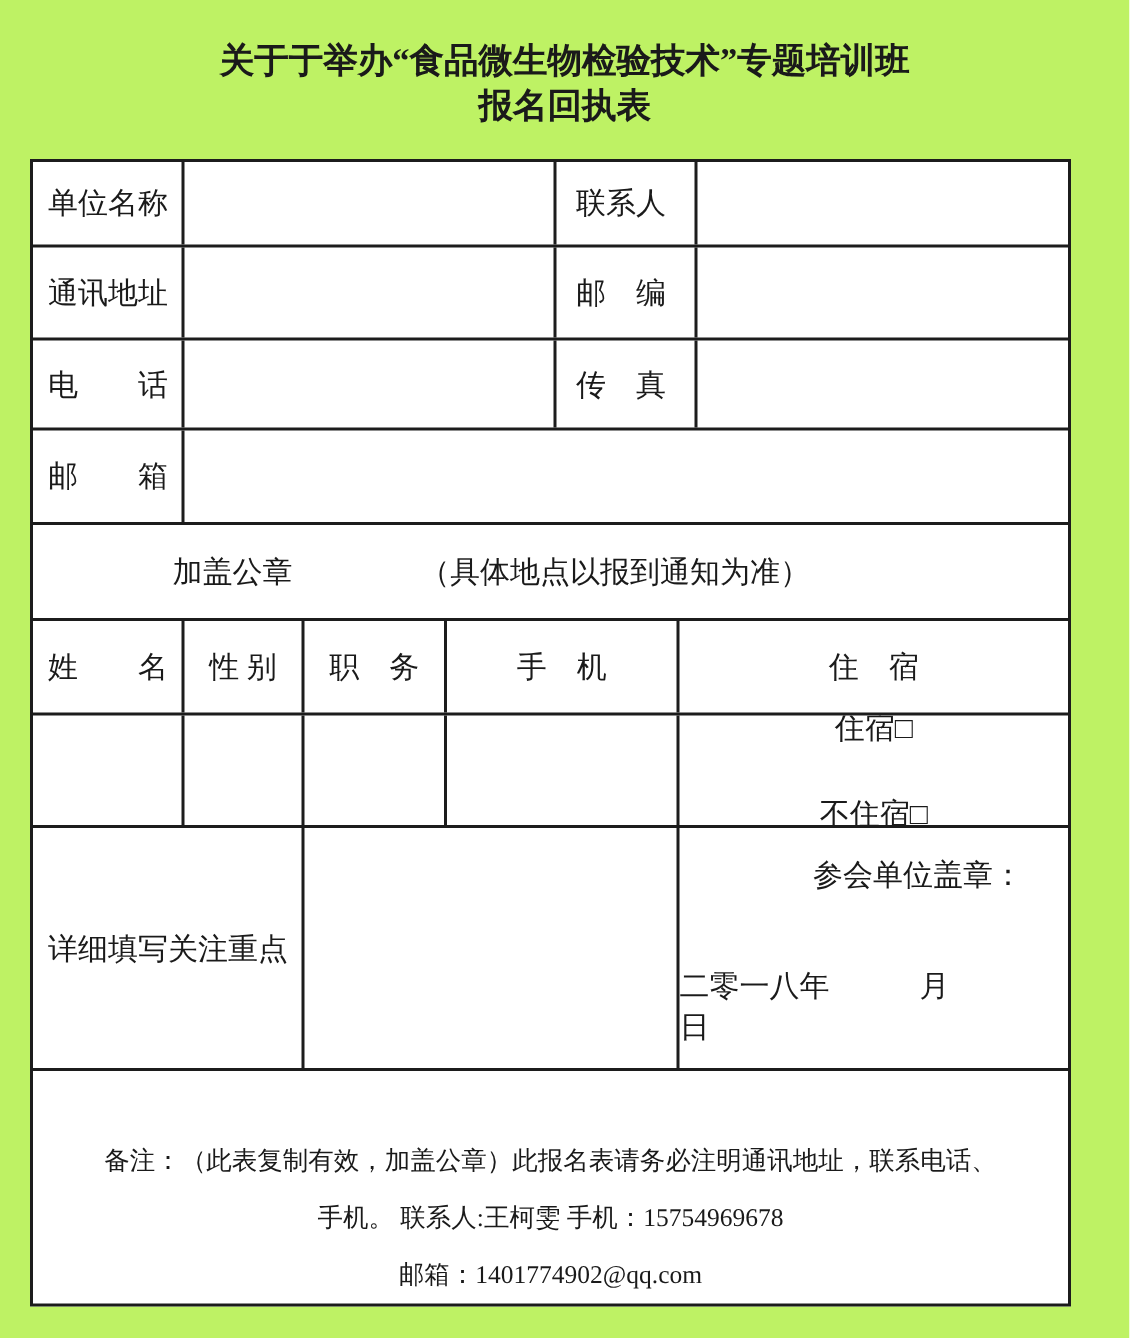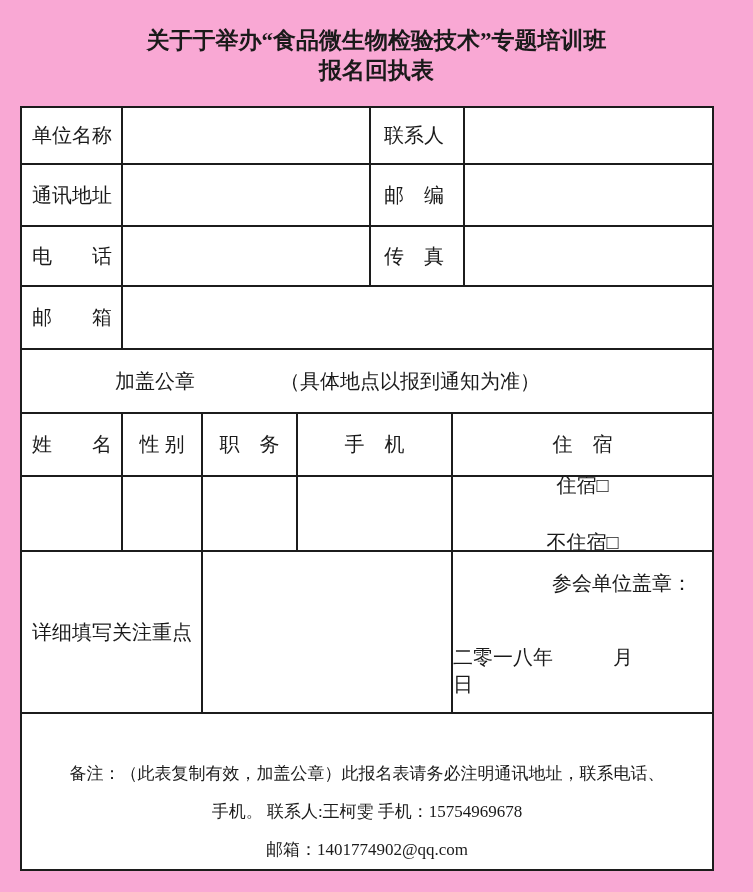--- a/index.html
+++ b/index.html
@@ -1,17 +1,17 @@
 <!DOCTYPE html>
 <html><head>
 <meta charset="utf-8">
 <style>
   html,body{margin:0;padding:0;background:#ffffff;}
   .page{
-    position:relative;width:753px;height:892px;background:#f9a8d4;
+    position:relative;width:753px;height:892px;background:#bef264;
     font-family:"Liberation Serif","DejaVu Serif",serif;
     color:#1a1a1a;overflow:hidden;
   }
   .title{ text-align:center; padding-top:26px; font-weight:bold; font-size:23px; line-height:30px; }
   .doc-table{
     position:absolute; left:20px; top:106px; width:694px;
     border:2px solid #1c1c1c; box-sizing:border-box; background:#fff;
   }
   .row{display:flex;}
   .row + .row{border-top:2px solid #1c1c1c;}
@@ -29,21 +29,21 @@
   .w-d{flex-basis:80px}.w-e{flex-basis:95px}.w-f{flex-basis:155px}
   .w-g{flex-basis:179px}.w-h{flex-basis:250px}
   .center{justify-content:center;}
   .loc-city{margin-left:93px;}
   .loc-note{margin-left:85px;}
   .lodging-cell{justify-content:center; gap:30px;flex-direction:column;}
   .seal-cell{
     flex-direction:column; align-items:flex-end; justify-content:space-between;
     padding:18px 20px 14px 0;
   }
-  .seal-text{}
+  .seal-text{margin-right:10px;}
   .note-cell{
     flex-direction:column; align-items:center; justify-content:flex-end;
     padding-top:36px; font-size:17px; line-height:38px;
   }
 </style>
 </head>
 <body>
 
 <div class="page">
 

